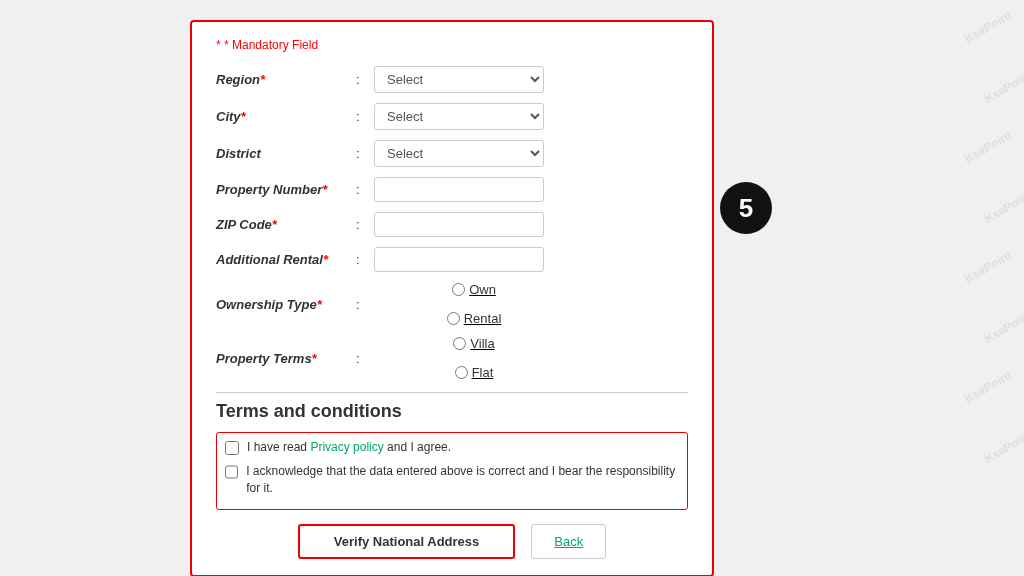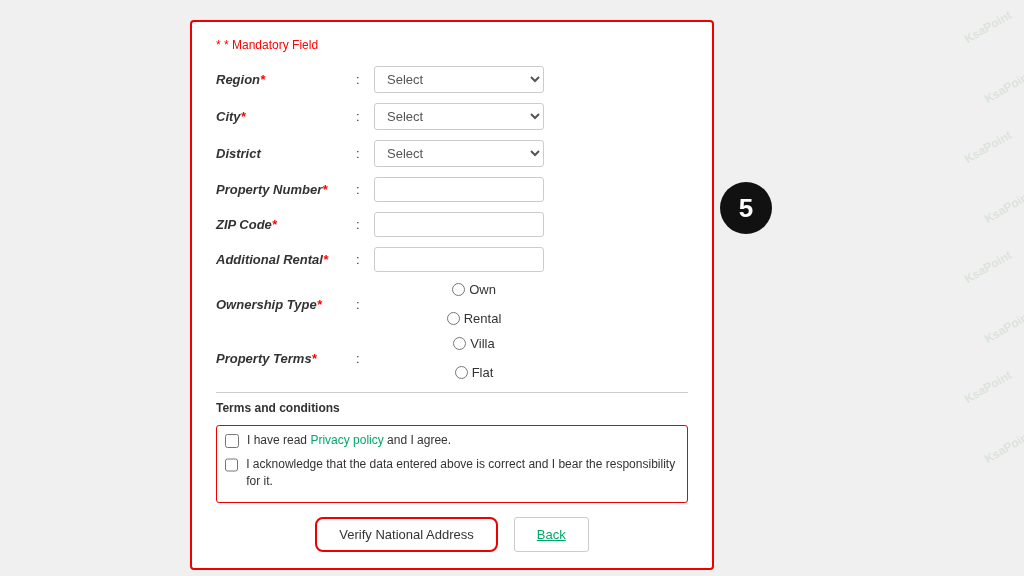--- a/index.html
+++ b/index.html
@@ -72,20 +72,21 @@
 
     .form-colon {
       width: 18px;
       font-size: 13px;
       color: #333;
     }
 
     .form-control {
       flex: 1;
       max-width: 200px;
+      text-decoration: underline;
     }
 
     select.form-select {
       width: 170px;
       padding: 4px 8px;
       border: 1px solid #ccc;
       border-radius: 3px;
       font-size: 13px;
       color: #555;
       background: white;
@@ -121,21 +122,21 @@
       cursor: pointer;
     }
 
     .section-divider {
       border: none;
       border-top: 1px solid #ccc;
       margin: 12px 0 8px 0;
     }
 
     .terms-heading {
-      font-size: 12px;
+      font-size: 18px;
       font-weight: 700;
       color: #333;
       margin-bottom: 10px;
     }
 
     .checkbox-row {
       display: flex;
       align-items: flex-start;
       margin-bottom: 7px;
       gap: 8px;
@@ -168,28 +169,28 @@
     }
 
     .button-row {
       display: flex;
       justify-content: center;
       gap: 16px;
       margin-top: 6px;
     }
 
     .btn-verify {
-      padding: 8px 22px;
+      padding: 8px 34px;
       border: 2px solid #e00;
       background: white;
       color: #333;
       font-size: 13px;
-      border-radius: 8px;
-      cursor: pointer;
-      font-weight: 400;
+      border-radius: 3px;
+      cursor: pointer;
+      font-weight: 700;
     }
 
     .btn-back {
       padding: 4px 22px;
       border: 1px solid #ccc;
       background: white;
       color: #00a86b;
       font-size: 13px;
       border-radius: 3px;
       cursor: pointer;

